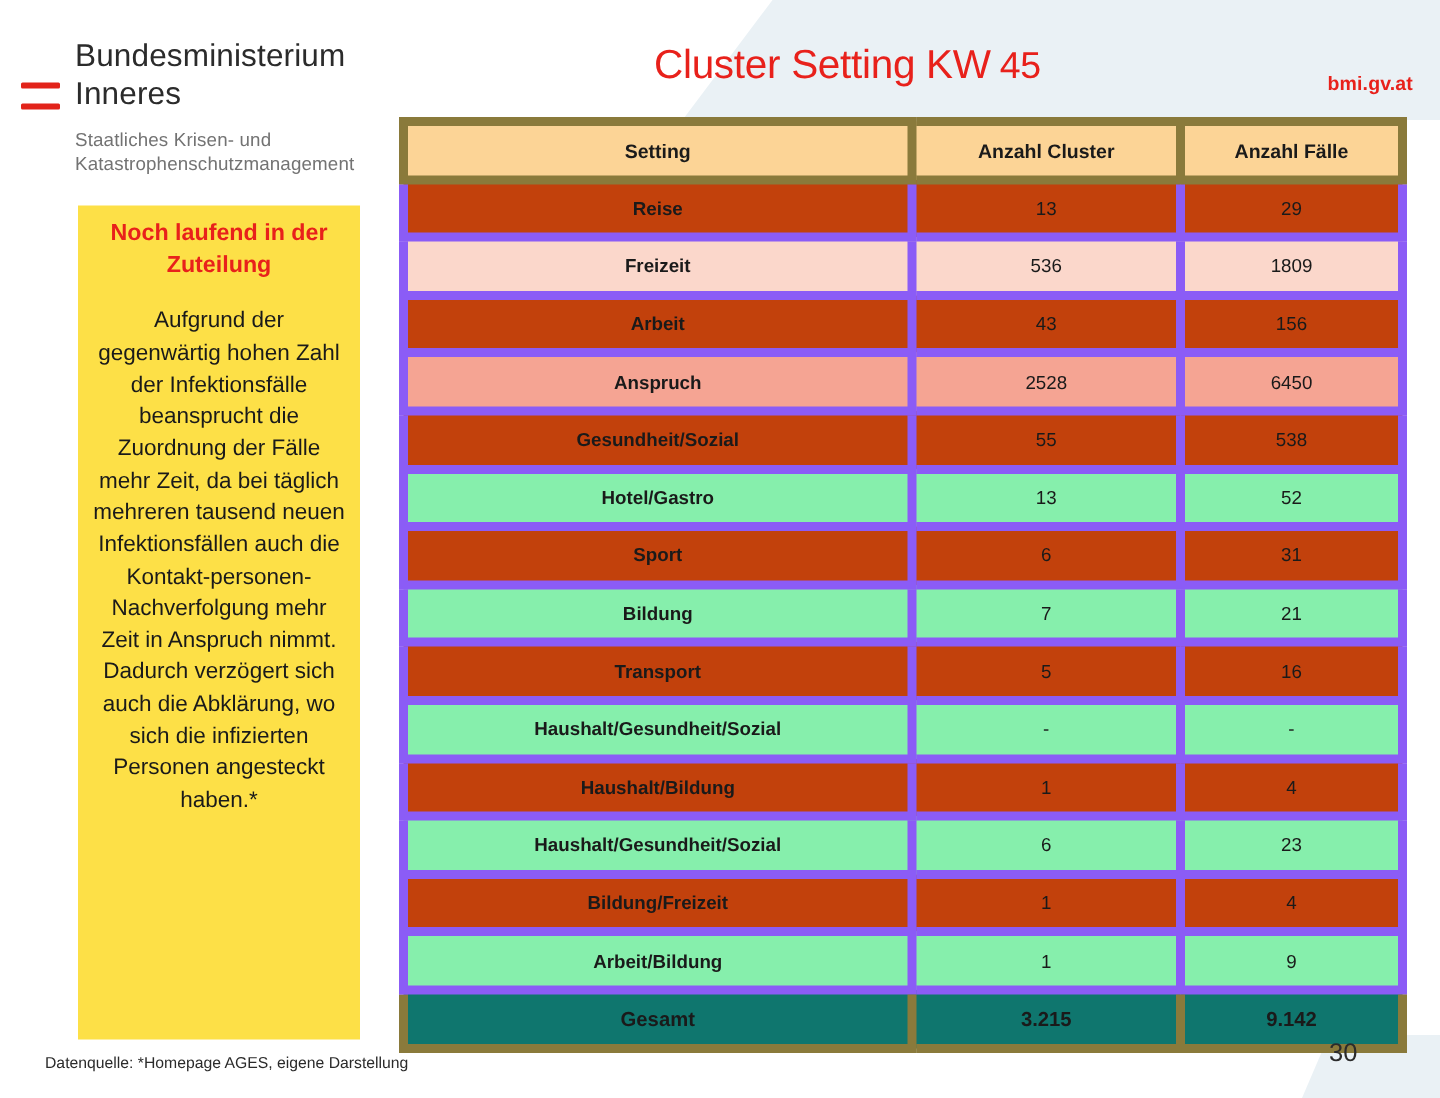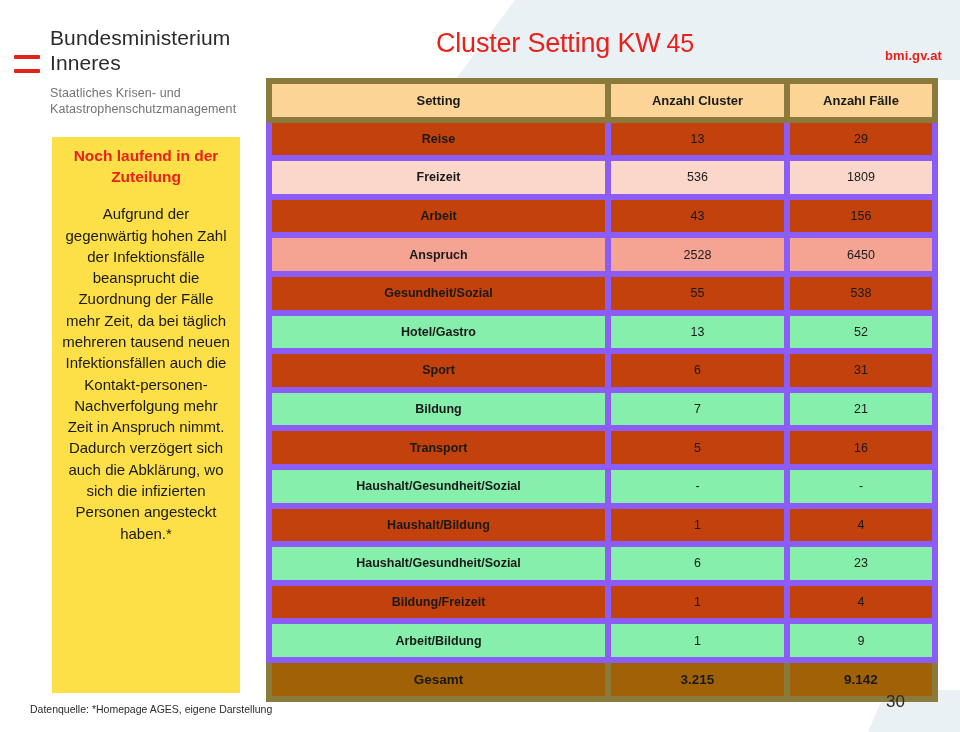--- a/index.html
+++ b/index.html
@@ -164,21 +164,21 @@
   .col-faelle  { width: 148px; }
 
   .cluster-table td.setting-cell {
     font-weight: bold;
   }
   tr.r-grey   td { background: #c2410c; }
   tr.r-white  td { background: #86efac; }
   tr.r-pink   td { background: #fbd7cb; }
   tr.r-salmon td { background: #f5a493; }
   tr.r-total  td {
-    background: #a16207;
+    background: #0f766e;
     font-weight: bold;
     font-size: 13.5px;
     border-color: #8a7a3b;
   }
 
   
   .source-note {
     position: absolute;
     left: 30px;
     bottom: 17px;

